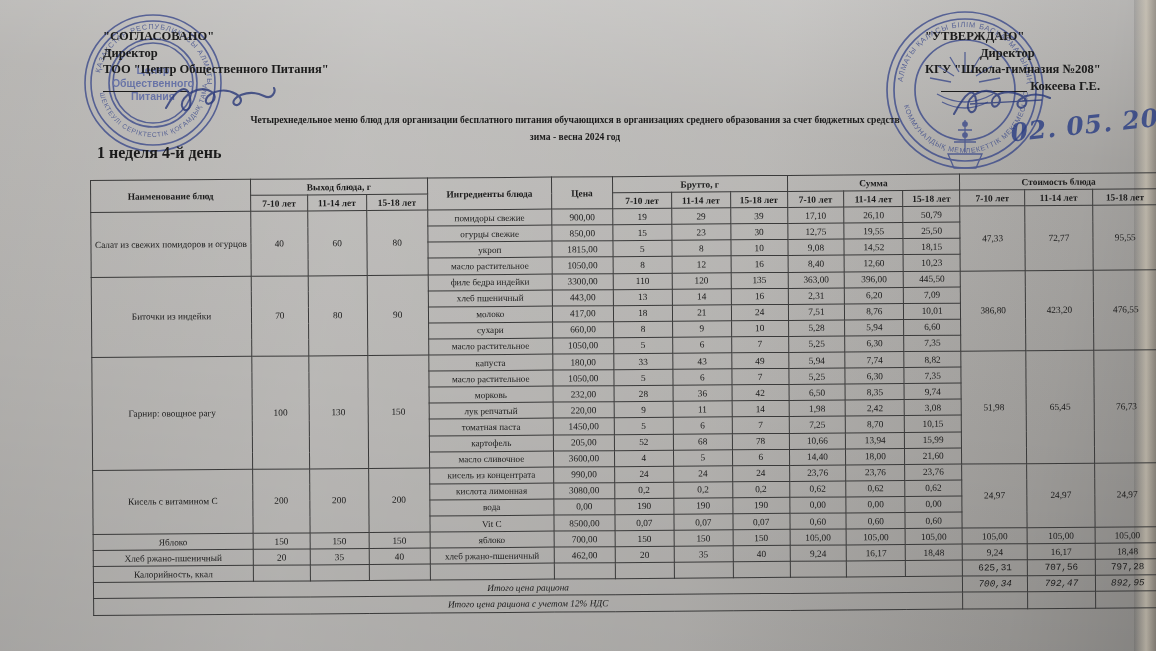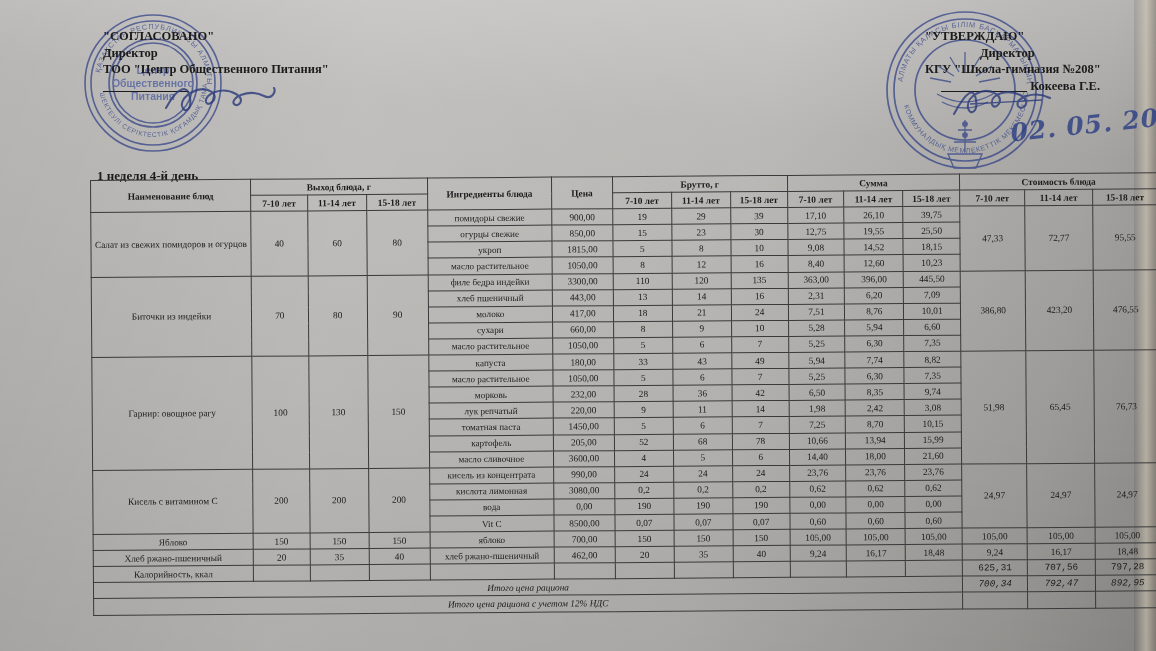--- a/index.html
+++ b/index.html
@@ -28,21 +28,21 @@
   #hdr-left{left:103px;top:28px;}
   #hdr-right{left:925px;top:28px;text-align:left;}
   #hdr-right .ctr{text-align:left;}
 
   .sigline{display:inline-block;border-bottom:1px solid #1b1b1b;width:86px;height:12px;vertical-align:-2px;}
 
   #title{
     position:absolute;left:205px;top:112px;width:740px;
     font-size:9.6px;font-weight:bold;text-align:center;line-height:1.75;
   }
-  #daylabel{position:absolute;left:97px;top:168px;font-size:13px;font-weight:bold;}
+  #daylabel{position:absolute;left:97px;top:144px;font-size:16px;font-weight:bold;}
 
   
   .stamp{position:absolute;pointer-events:none;opacity:.72;}
   .stamp svg{display:block;}
   #stamp-left{left:78px;top:8px;}
   #stamp-right{left:880px;top:2px;}
   #handdate{
     position:absolute;left:1010px;top:108px;
     font-family:"DejaVu Serif", serif;font-style:italic;font-weight:bold;
     font-size:25px;color:#2c3f84;transform:rotate(-6deg);opacity:.82;
@@ -151,20 +151,24 @@
   </div>
   <div class="sig" style="left:950px;top:82px">
     <svg width="110" height="40" viewBox="0 0 110 40">
       <path d="M4,32 C16,10 24,4 26,18 C28,30 20,34 18,26 C16,14 34,4 46,12 C56,18 44,30 42,22 C40,12 58,6 72,14 C82,20 72,30 68,24 C64,16 84,8 100,16" fill="none" stroke="#2b3a7a" stroke-width="2.1" stroke-linecap="round"></path>
       <path d="M20,22 L92,18" stroke="#2b3a7a" stroke-width="1.4" fill="none"></path>
     </svg>
   </div>
 
   <div id="handdate">02. 05. 2024г</div>
 
+  <div id="title">
+    <div>Четырехнедельное меню блюд для организации бесплатного питания обучающихся в организациях среднего образования за счет бюджетных средств</div>
+    <div>зима - весна 2024 год</div>
+  </div>
 
   <div id="daylabel">1 неделя 4-й день</div>
 
   <table id="tbl">
     <colgroup>
       <col style="width:152px">
         <col style="width:54px">
         <col style="width:56px">
         <col style="width:58px">
       <col style="width:118px">
@@ -210,21 +214,21 @@
           <td class="num tall" rowspan="4">40</td>
           <td class="num tall" rowspan="4">60</td>
           <td class="num tall" rowspan="4">80</td>
           <td class="ing">помидоры свежие</td>
           <td class="money">900,00</td>
           <td class="num">19</td>
           <td class="num">29</td>
           <td class="num">39</td>
           <td class="money">17,10</td>
           <td class="money">26,10</td>
-          <td class="money">39,75</td>
+          <td class="money">50,79</td>
           <td class="money tall" rowspan="4">47,33</td>
           <td class="money tall" rowspan="4">72,77</td>
           <td class="money tall" rowspan="4">95,55</td>
         </tr>
         <tr>
           <td class="ing">огурцы свежие</td>
           <td class="money">850,00</td>
           <td class="num">15</td>
           <td class="num">23</td>
           <td class="num">30</td>

